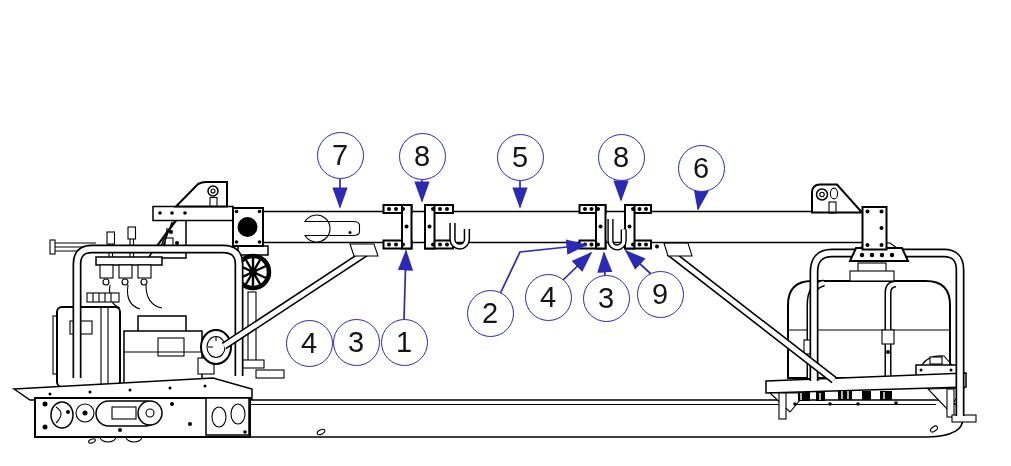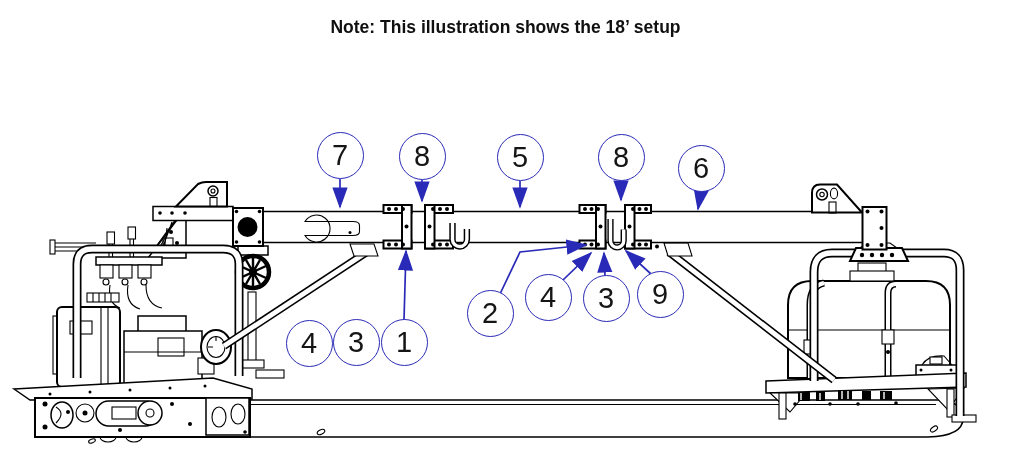--- a/index.html
+++ b/index.html
@@ -20,21 +20,20 @@
   .blk{fill:#000;stroke:none;}
   .tubeo{fill:none;stroke:#000;stroke-width:9;}
   .tubei{fill:none;stroke:#fff;stroke-width:5.6;}
   .ldr{fill:none;stroke:var(--callout-blue,#2a2ab8);stroke-width:1.7;}
 </style>
 </head>
 <body>
 
 <div class="stage">
 
-  <div class="note">Note: This illustration shows the 18’ setup</div>
 
   <svg width="1011" height="466" viewBox="0 0 1011 466">
     <defs>
       <marker id="arw" orient="auto" markerWidth="15" markerHeight="11" refX="11.5" refY="5.5">
         <path d="M0,1 L12.5,5.5 L0,10 Z" fill="#2a2ab8" style="fill:var(--callout-blue,#2a2ab8)"></path>
       </marker>
     </defs>
 
     <g>
       <path class="ln" d="M245,400 H938"></path>

